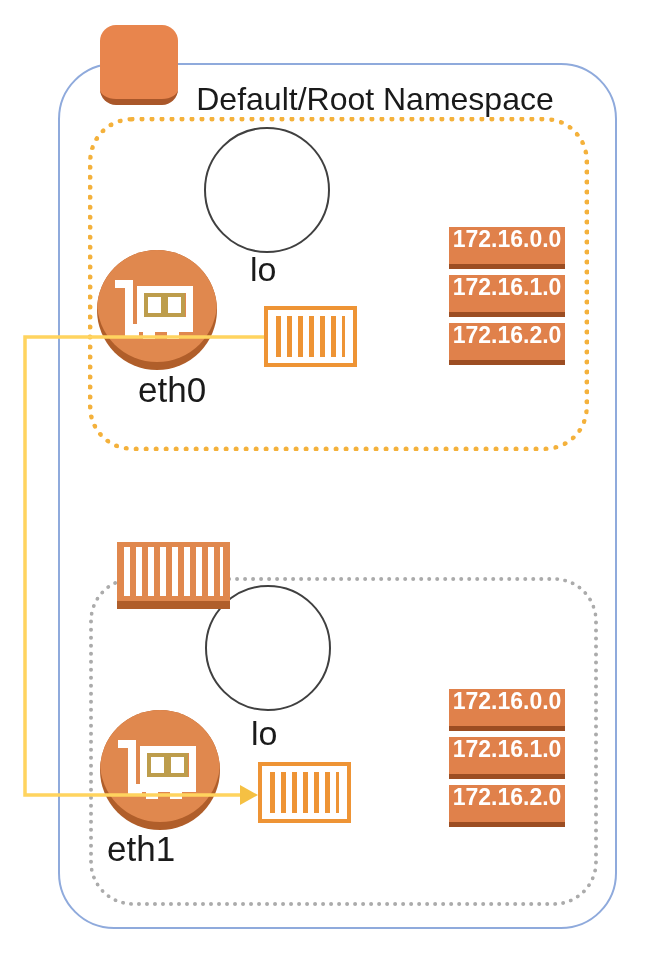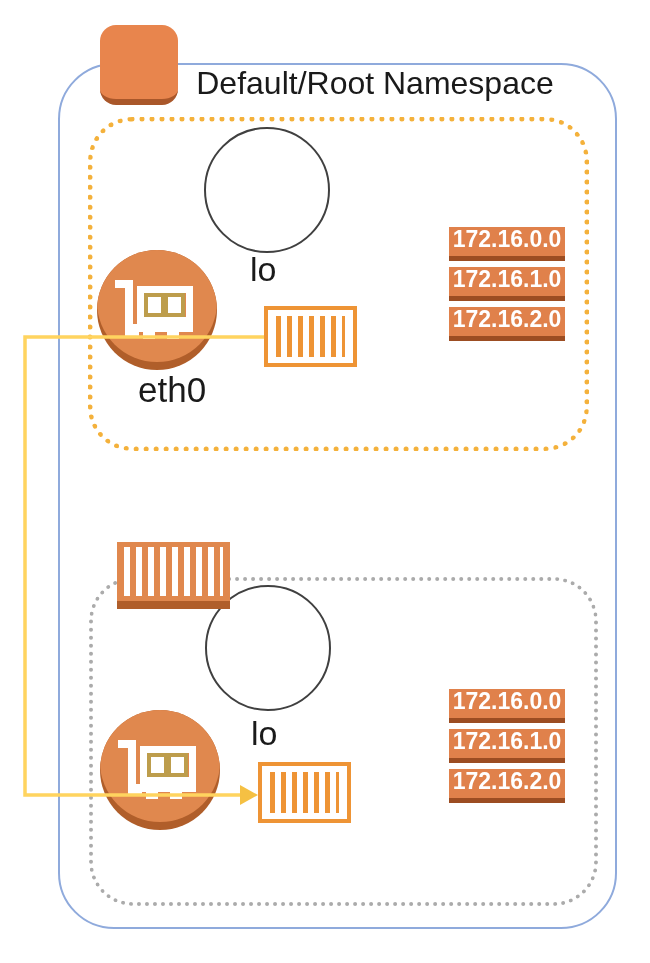--- a/index.html
+++ b/index.html
@@ -27,21 +27,21 @@
   }
   .abs{position:absolute;}
   .outer-box{
     left:58px;top:63px;width:559px;height:866px;
     border:2px solid var(--outer-border);border-radius:56px;background:transparent;
   }
   .instance-icon{
     left:100px;top:25px;width:78px;height:80px;border-radius:16px;
     background:var(--instance-orange);border-bottom:6px solid var(--instance-shadow);
   }
-  .ns-title{white-space:nowrap;text-align:center;font-size:32px;line-height:38px;color:var(--text);}
+  .ns-title{white-space:nowrap;text-align:center;font-size:32px;line-height:38px;color:var(--text);margin-top:16px;}
   .root-title{left:190px;top:64px;width:370px;}
   .task-title{left:288px;top:526px;width:240px;}
   .ns-box{border-radius:44px;background:transparent;}
   .root-ns{left:88px;top:117px;width:501px;height:334px;border:5px dotted var(--ns-root-border);}
   .task-ns{left:89px;top:577px;width:509px;height:329px;border:4px dotted var(--ns-task-border);}
   .lo-circle{width:126px;height:126px;border-radius:50%;border:2px solid var(--lo-stroke);background:transparent;}
   .lo1{left:204px;top:127px;}
   .lo2{left:205px;top:585px;}
   .iface-label{font-size:35px;line-height:38px;text-align:left;white-space:nowrap;}
   .lo1-label{left:250px;top:250px;width:64px;font-size:34px;}
@@ -67,21 +67,21 @@
     border-bottom:8px solid var(--orange-dark);padding:5px 7px;
   }
   .container-rect .stripes{
     width:100%;height:100%;
     background:repeating-linear-gradient(to right,#fff 0 6px,transparent 6px 12px);
   }
   .ip-stack{display:flex;flex-direction:column;gap:6px;}
   .ip-stack1{left:449px;top:227px;}
   .ip-stack2{left:449px;top:689px;}
   .ip-box{
-    width:116px;height:34px;background:var(--ip-fill);border-bottom:5px solid var(--ip-shadow);
+    width:116px;height:42px;background:var(--ip-fill);border-bottom:5px solid var(--ip-shadow);
     color:#fff;font-weight:bold;font-size:23px;line-height:24px;text-align:center;
   }
   .connector-svg{left:0;top:0;width:650px;height:963px;pointer-events:none;z-index:10;}
   .over{z-index:5;}
 </style>
 </head>
 <body>
 
 <div class="canvas">
 
@@ -138,20 +138,21 @@
       <rect x="28" y="79" width="14" height="7" fill="#fff"></rect>
       <rect x="40" y="36" width="56" height="38" fill="#fff"></rect>
       <rect x="47" y="43" width="42" height="24" style="fill:var(--orange)"></rect>
       <rect x="49" y="45" width="17" height="20" fill="#fff" style="stroke:var(--icon-gold)" stroke-width="4"></rect>
       <rect x="69" y="45" width="17" height="20" fill="#fff" style="stroke:var(--icon-gold)" stroke-width="4"></rect>
       <rect x="36" y="74" width="60" height="8" fill="#fff"></rect>
       <rect x="46" y="82" width="12" height="7" fill="#fff"></rect>
       <rect x="70" y="82" width="12" height="7" fill="#fff"></rect>
     </svg>
   </div>
+  <div class="abs iface-label eth1-label">eth1</div>
 
   <div class="abs veth veth1 over">
     <div class="stripes"></div>
   </div>
 
   <div class="abs ip-stack ip-stack2">
     <div class="ip-box">172.16.0.0</div>
     <div class="ip-box">172.16.1.0</div>
     <div class="ip-box">172.16.2.0</div>
   </div>

